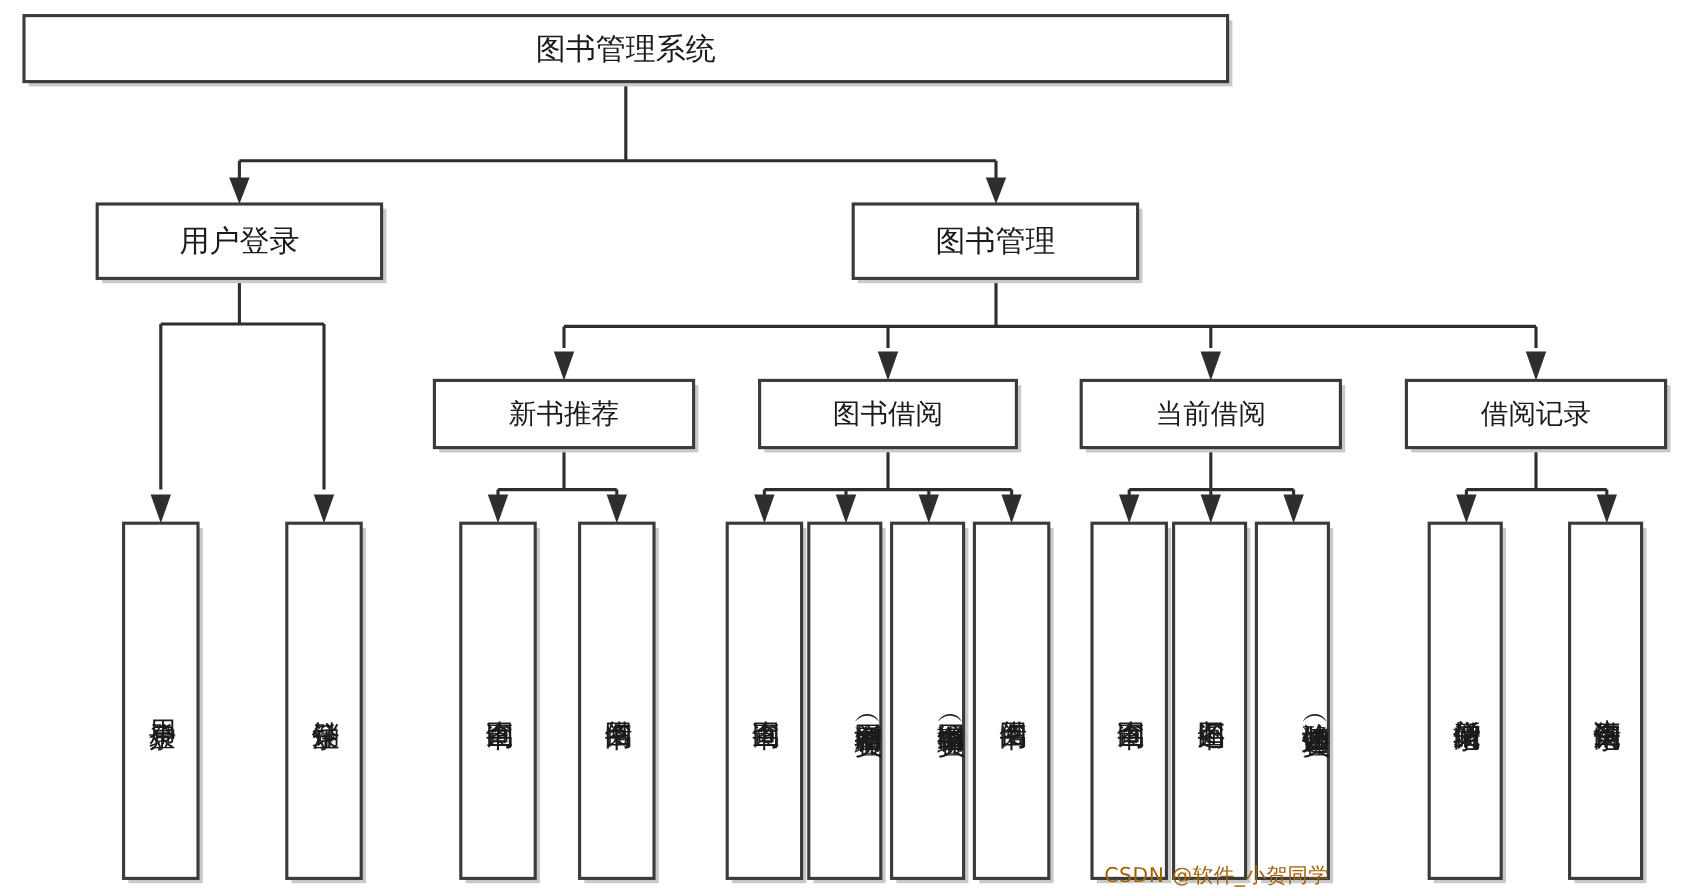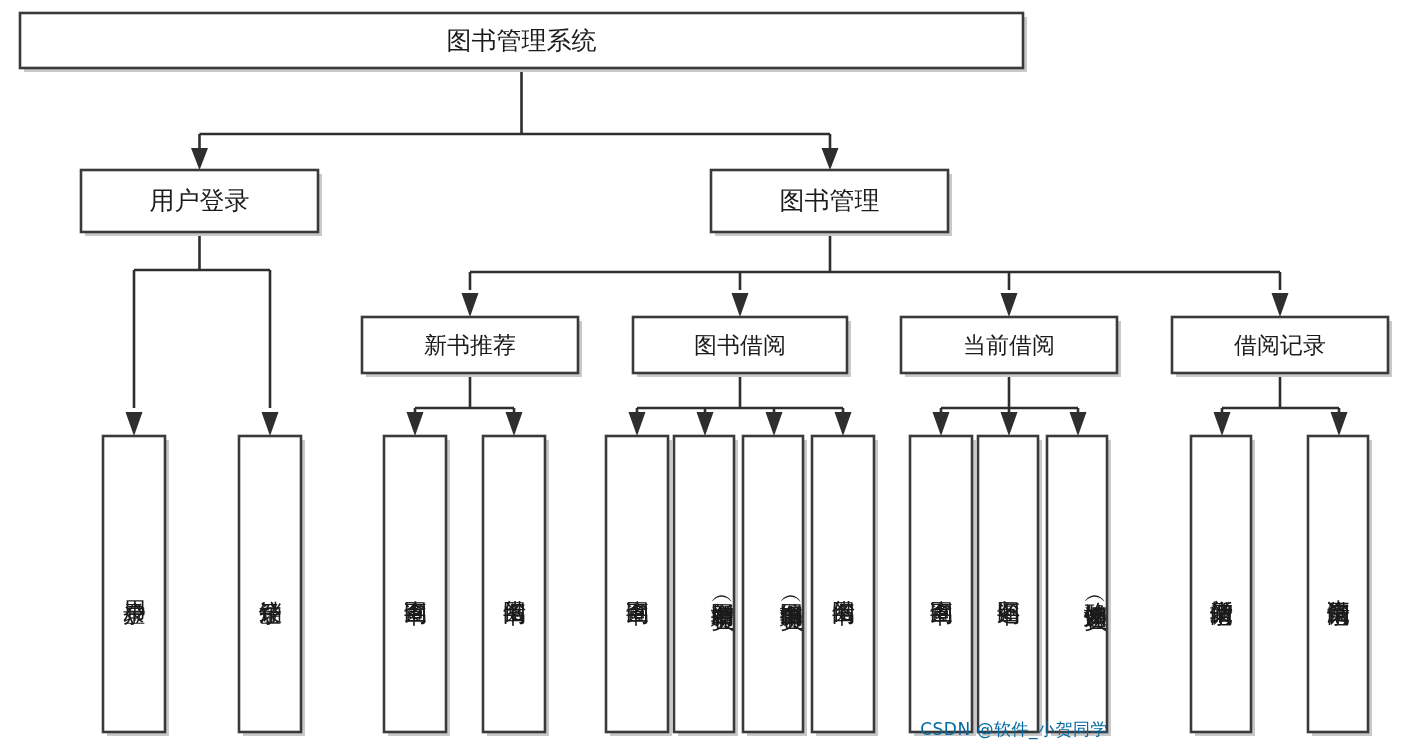--- a/index.html
+++ b/index.html
@@ -69,21 +69,21 @@
     letter-spacing: 1px;
     white-space: nowrap;
     pointer-events: none;
   }
   #watermark {
     position: absolute;
     right: 8px;
     bottom: 6px;
     font-family: "DejaVu Sans", "Liberation Sans", sans-serif;
     font-size: 17px;
-    color: #0369a1;
+    color: #a16207;
     letter-spacing: 0.5px;
     user-select: none;
   }
 </style>
 </head>
 <body>
 
 <div id="diagram-root">
 
   <svg id="flowchart" viewBox="0 0 1405 747">

